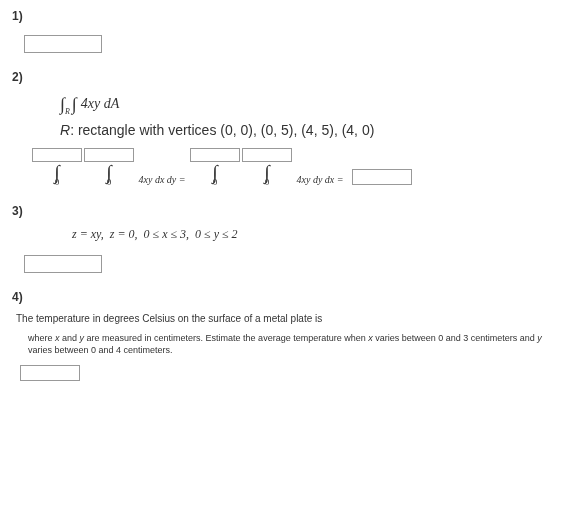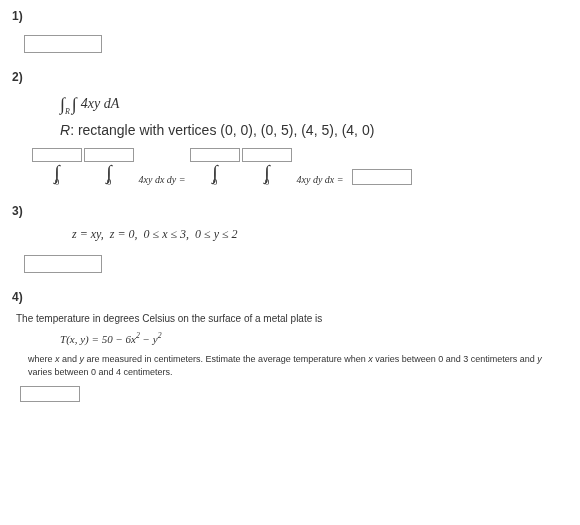--- a/index.html
+++ b/index.html
@@ -156,20 +156,17 @@
   <div class="num">3)</div>
   <div class="eq">
     <span class="math-i"><i>z</i> = <i>xy</i>,&nbsp; <i>z</i> = 0,&nbsp; 0 ≤ <i>x</i> ≤ 3,&nbsp; 0 ≤ <i>y</i> ≤ 2</span>
   </div>
   <input class="answer-box" style="">
 </div>
 
 <div class="problem">
   <div class="num">4)</div>
   <div class="stmt-sm">The temperature in degrees Celsius on the surface of a metal plate is</div>
-  <div class="eq-sm">
-    <span class="math-i"><i>T</i>(<i>x</i>, <i>y</i>) = 50 − 6<i>x</i><sup>2</sup> − <i>y</i><sup>2</sup></span>
-  </div>
   <div class="stmt-sm" style="font-size:9px; margin-left:16px;">
     where <i>x</i> and <i>y</i> are measured in centimeters. Estimate the average temperature when <i>x</i> varies between 0 and 3 centimeters and <i>y</i> varies between 0 and 4 centimeters.
   </div>
   <input class="answer-box-sm" style="">
 </div>
 
 </body></html>

